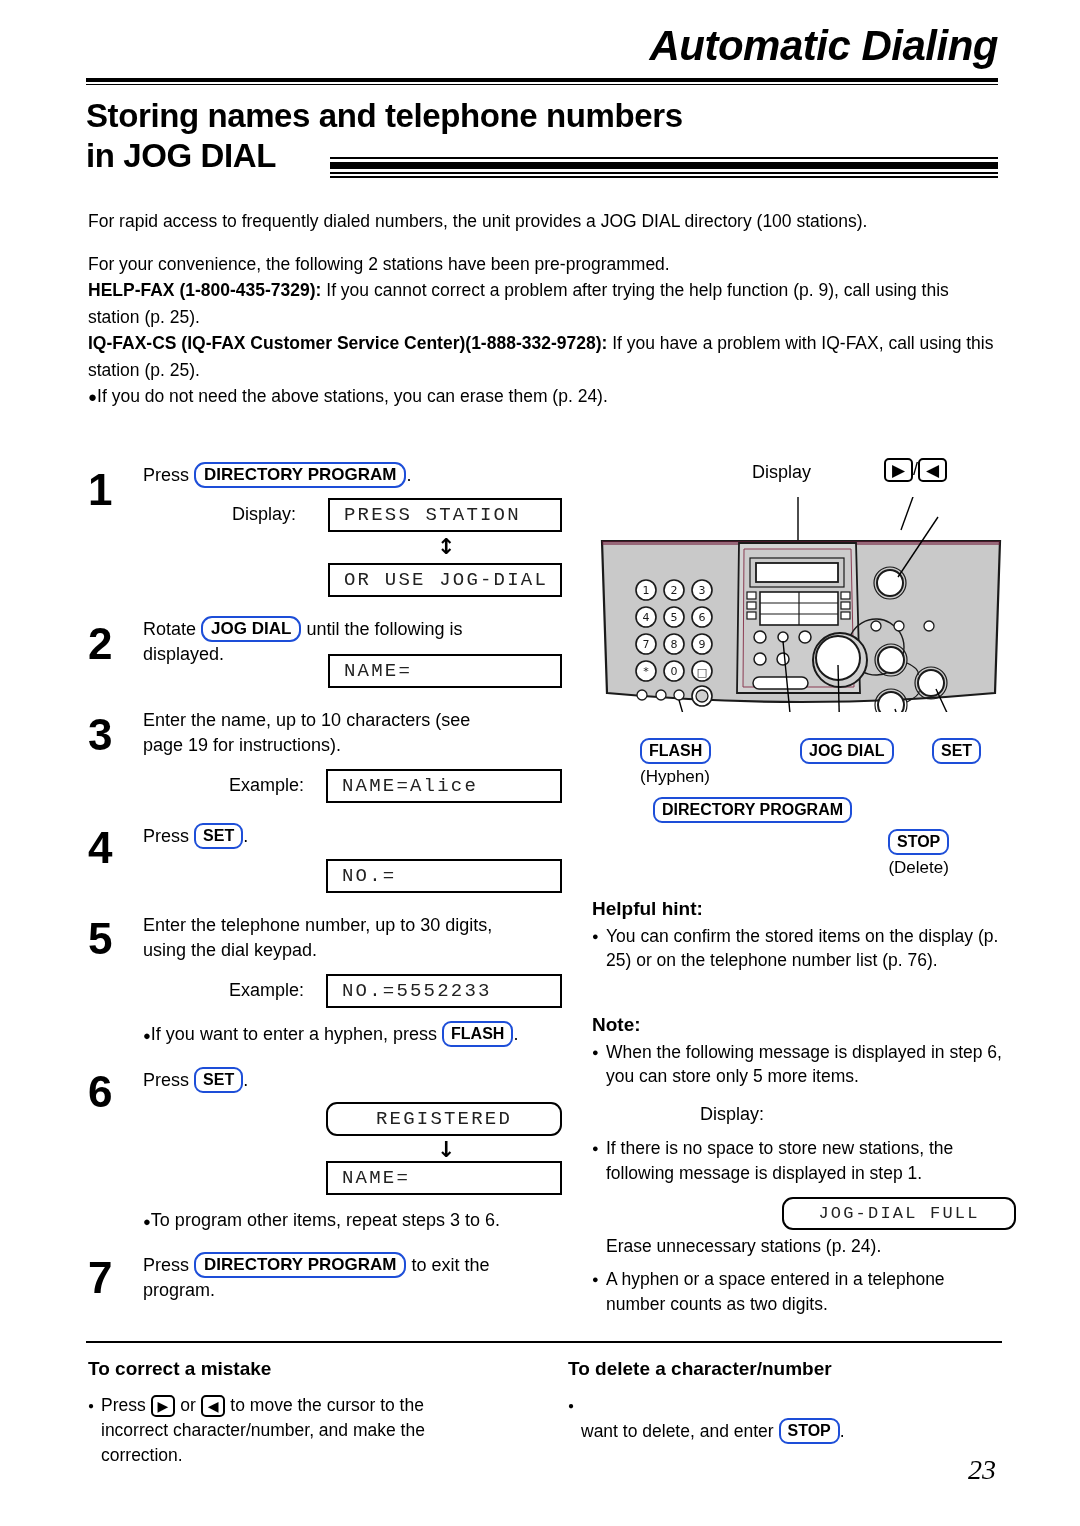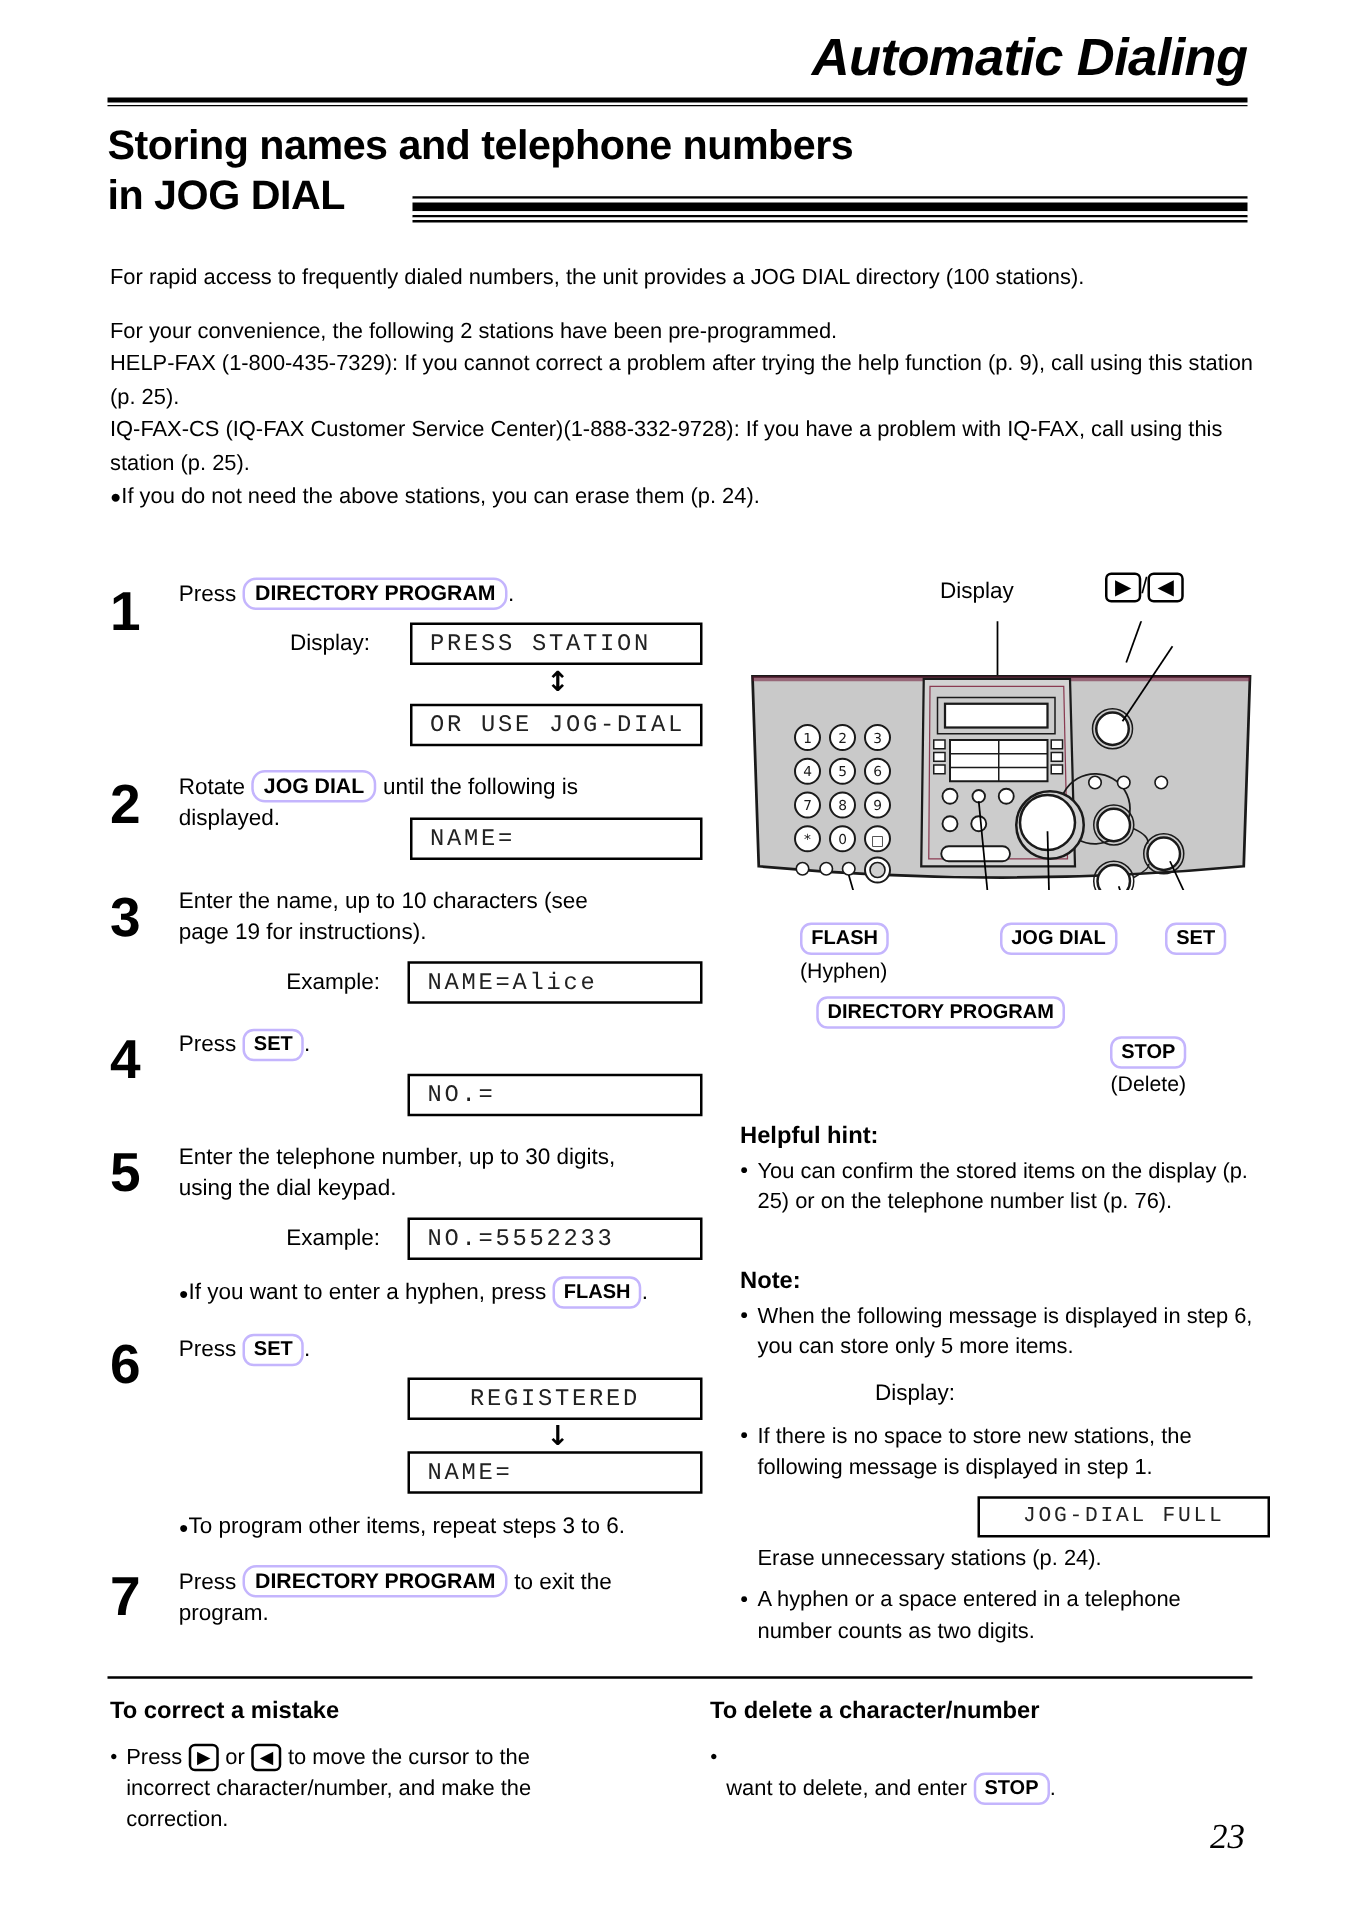--- a/index.html
+++ b/index.html
@@ -44,40 +44,40 @@
   .deco-rule .g3 { height:2px; background:#fff; }
   .deco-rule .t4 { height:2px; }
 
   
   .intro {
     position:absolute; left:88px; top:208px; width:915px;
     font-size:17.5px; line-height:26.5px;
   }
   .intro p { margin:0 0 16px 0; }
   .intro p.tight { margin:0; }
-  .intro b { font-weight:normal; }
+  .intro b { font-weight:bold; }
   .bullet-line { position:relative; }
   .bullet-line .dot { font-size:15px; }
 
   
   .stepnum {
     position:absolute;
     font-size:44px; font-weight:bold; font-family:"Liberation Sans", sans-serif;
     line-height:44px;
   }
   .steptext {
     position:absolute;
     font-size:18px; line-height:25px;
   }
   .lbl { position:absolute; font-size:18px; }
 
   
   .key {
     display:inline-block;
-    border:2px solid #c4b5fd;
+    border:2px solid #1d4ed8;
     border-radius:11px;
     padding:0px 8px 1px 8px;
     font-weight:bold;
     font-size:17px;
     line-height:21px;
     vertical-align:1px;
     white-space:nowrap;
   }
   .key.sm { font-size:16px; padding:0 7px 1px 7px; border-radius:9px; }
 
@@ -86,21 +86,21 @@
     position:absolute;
     border:2px solid #000;
     box-sizing:border-box;
     font-family:"Liberation Mono", monospace;
     font-size:19px;
     letter-spacing:2.2px;
     color:#222;
     display:flex; align-items:center;
   }
   .lcd span { padding-left:14px; }
-  .lcd.center { justify-content:center; }
+  .lcd.center { justify-content:center;border-radius:11px; }
   .lcd.center span { padding-left:0; letter-spacing:2.2px; }
 
   
   .updown-arrow {
     position:absolute;
     font-size:22px; line-height:22px; font-weight:bold;
     font-family:"DejaVu Sans", sans-serif;
   }
 
   

